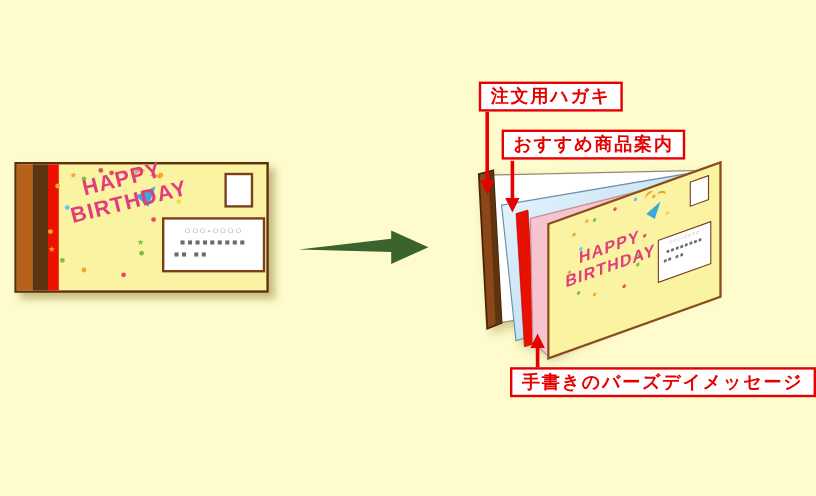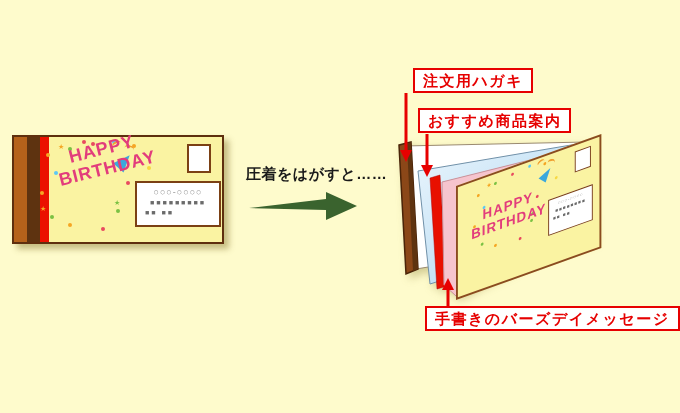--- a/index.html
+++ b/index.html
@@ -78,21 +78,21 @@
       70px -8px 0 #F5A623,6px 14px 0 #5BC8F5,-4px 30px 0 #F5A623,62px 22px 0 #E84A5F,
       76px 34px 0 #F5A623,56px 44px 0 #7AC143,4px 50px 0 #7AC143,18px 56px 0 #F5A623,
       44px 58px 0 #E84A5F,82px 10px 0 #F7D842;
   }
   
   .callout{
     position:absolute;background:#FFFFFF;border:2px solid #E70000;color:#E60000;
     font-size:15px;font-weight:bold;padding:1px 8px;letter-spacing:1.5px;
     white-space:nowrap;line-height:19px;
   }
-  .callout-1{left:413px;top:68px;}
+  .callout-1{left:399px;top:68px;}
   .callout-2{left:418px;top:108px;}
   .callout-3{left:425px;top:306px;}
   .arrows-overlay{position:absolute;left:0;top:0;pointer-events:none;}
 </style>
 </head>
 <body>
 
 <div class="page">
 
   <div class="left-card">
@@ -116,21 +116,20 @@
 
     <div class="stamp stamp-left"></div>
 
     <div class="addr addr-left">
       <div class="postal">○○○-○○○○</div>
       <div class="sq">■■■■■■■■■</div>
       <div class="sq sq2">■■ ■■</div>
     </div>
   </div>
 
-  <div class="peel-text">圧着をはがすと……</div>
 
   <svg class="stack-svg" width="260" height="170" viewBox="0 0 260 170">
     <defs>
       <linearGradient id="blueGrad" x1="0" y1="0" x2="1" y2="1">
         <stop offset="0" stop-color="#EAF5FD"></stop>
         <stop offset="1" stop-color="#A6D2EE"></stop>
       </linearGradient>
     </defs>
     <polygon points="10,12 192,8 198,106 16,136" fill="#FFFFFF" stroke="#9A8A70" stroke-width="1"></polygon>
     <polygon points="5,11 17,8 24,135 12,140" fill="#8B4718" stroke="#4A2408" stroke-width="1.5"></polygon>

